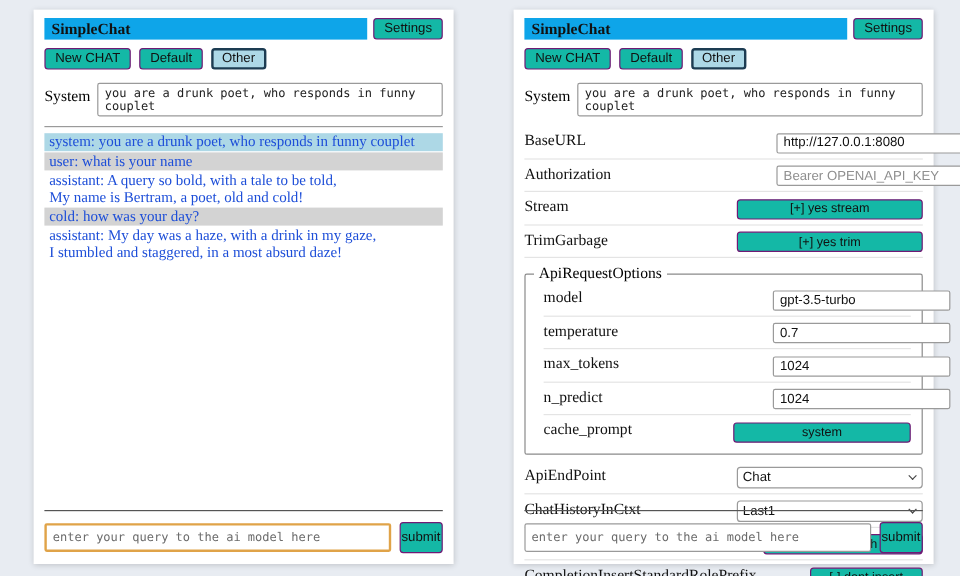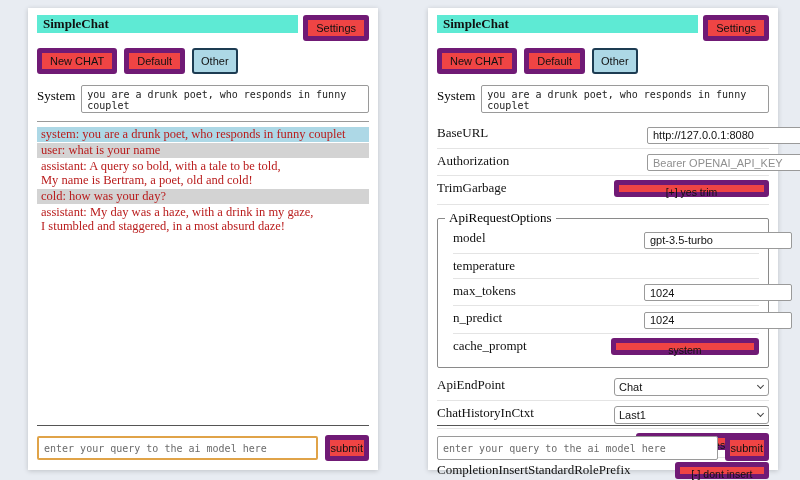--- a/index.html
+++ b/index.html
@@ -11,46 +11,46 @@
   .panel {
     position:absolute; top:8px; width:350px; height:462px; background:#ffffff;
     box-shadow:0 1px 5px rgba(0,0,0,0.18); padding:7px 9px;
   }
   .panel-left { left:28px; }
   .panel-right { left:428px; }
 
   
   .title-row { display:flex; align-items:flex-start; gap:5px; }
   .titlebar {
-    flex:1; background:#5eead4; font-weight:bold; font-size:13px;
+    flex:1; background:#0ea5e9; font-weight:bold; font-size:13px;
     padding:2px 6px 3px; line-height:13px; color:#111;
   }
   .btn {
     font-family:"Liberation Sans", sans-serif; font-size:11px; color:#111;
-    background:#ef4444; border:5px solid #701a75; border-radius:3px;
+    background:#14b8a6; border:1px solid #701a75; border-radius:3px;
     padding:2px 8px; line-height:12px; cursor:pointer; white-space:nowrap;
   }
   .toolbar { margin-top:7px; display:flex; gap:7px; }
   .btn.selected { background:#add8e6; border:2px solid #1d3c52; padding:1px 7px; }
 
   
   .system-row { display:flex; gap:6px; margin-top:11px; align-items:flex-start; }
   .system-label { font-size:13px; padding-top:3px; }
   .system-input {
     flex:1; height:28px; resize:none; overflow:hidden;
     font-family:"DejaVu Sans Mono", monospace; font-size:10px; color:#222;
     border:1px solid #9a9a9a; border-radius:2px; padding:3px 5px; background:#fff;
   }
   .divider { border:none; border-top:1px solid #9a9a9a; margin:8px 0 5px; }
 
   
   .messages { margin-top:2px; }
   .msg {
     font-size:12.5px; line-height:14px; padding:0 4px 1px; margin-bottom:1px;
-    white-space:pre-line; color:#b91c1c;
+    white-space:pre-line; color:#1d4ed8;
   }
   .msg.role-system { background:#add8e6; }
   .msg.role-user { background:#d3d3d3; }
   .msg.role-assistant { background:#ffffff; }
 
   
   .bottombar { position:absolute; left:9px; right:9px; bottom:9px; }
   .bottombar .rule { border:none; border-top:1px solid #555; margin-bottom:9px; }
   .query-row { display:flex; gap:7px; align-items:center; }
   .query-input {
@@ -152,36 +152,45 @@
           <input type="text" value="http://127.0.0.1:8080" style="">
         </span>
       </div>
       <div class="setting-row">
         <span class="setting-label">Authorization</span>
         <span class="setting-control">
           <input type="text" placeholder="Bearer OPENAI_API_KEY" style="">
         </span>
       </div>
       <div class="setting-row">
+        <span class="setting-label">Stream</span>
+        <span class="setting-control">
+          <button class="btn">[+] yes stream</button>
+        </span>
+      </div>
+      <div class="setting-row">
         <span class="setting-label">TrimGarbage</span>
         <span class="setting-control">
           <button class="btn">[+] yes trim</button>
         </span>
       </div>
 
       <fieldset class="api-opts">
         <legend>ApiRequestOptions</legend>
         <div class="setting-row">
           <span class="setting-label">model</span>
           <span class="setting-control">
             <input type="text" value="gpt-3.5-turbo" style="">
           </span>
         </div>
         <div class="setting-row">
           <span class="setting-label">temperature</span>
+          <span class="setting-control">
+            <input type="text" value="0.7" style="">
+          </span>
         </div>
         <div class="setting-row">
           <span class="setting-label">max_tokens</span>
           <span class="setting-control">
             <input type="text" value="1024" style="">
           </span>
         </div>
         <div class="setting-row">
           <span class="setting-label">n_predict</span>
           <span class="setting-control">

